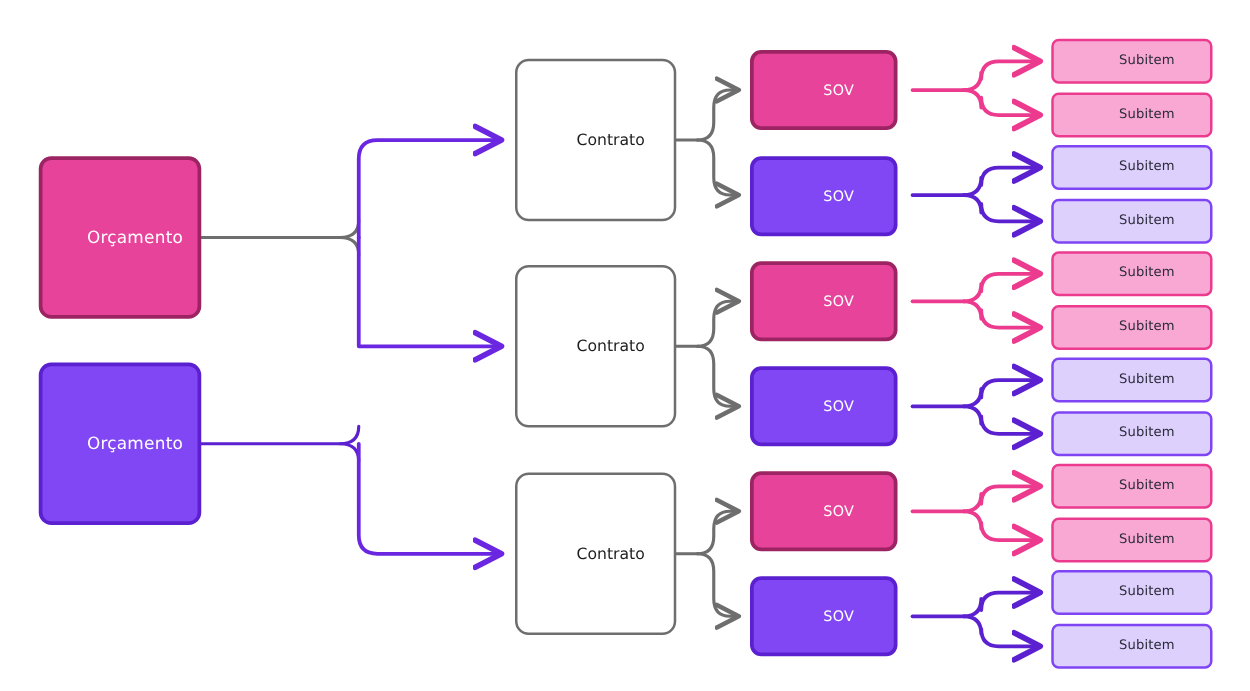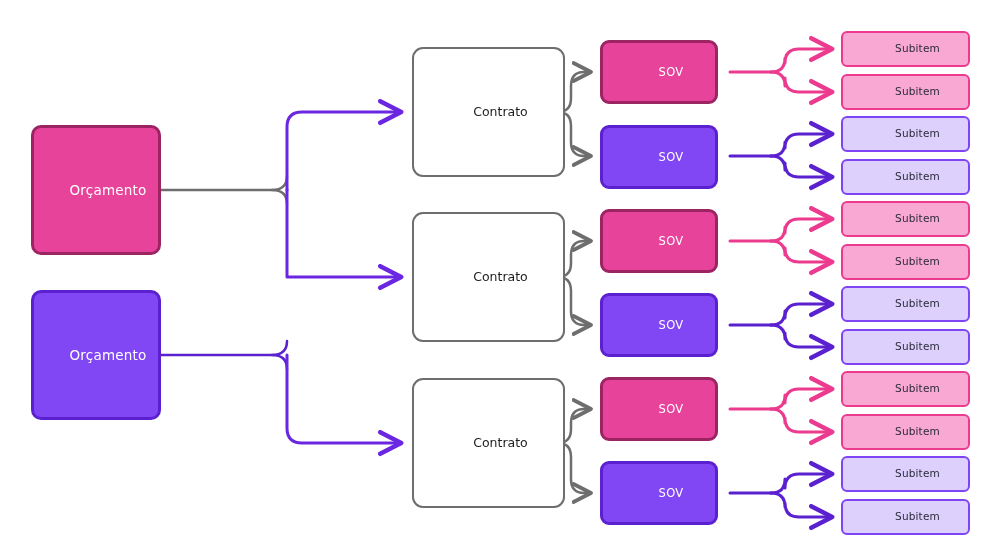--- a/index.html
+++ b/index.html
@@ -9,21 +9,21 @@
     overflow:hidden;position:relative;
   }
   #stage{position:absolute;left:0;top:0;width:1000px;height:553px;}
   #wires{position:absolute;left:0;top:0;width:1000px;height:553px;}
   .node{position:absolute;box-sizing:border-box;display:flex;align-items:center;
         justify-content:center;text-align:center;line-height:1.1;padding-left:24px;}
   .n-orcamento{width:130px;height:130px;border-radius:10px;border-width:3px;border-style:solid;
                font-size:13.5px;color:#ffffff;letter-spacing:.2px;text-align:right;}
   .n-orcamento.pink{background:#e8439a;border-color:#9d2463;}
   .n-orcamento.purple{background:#8247f5;border-color:#5b21d0;}
-  .n-contrato{width:153px;height:130px;border-radius:11px;background:#ffffff;
+  .n-contrato{width:129px;height:130px;border-radius:11px;background:#ffffff;
               border:2.5px solid #6e6e6e;font-size:12.5px;color:#1d1d1d;}
   .n-sov{width:118px;height:64px;border-radius:9px;border-width:3px;border-style:solid;
          font-size:11.5px;color:#ffffff;letter-spacing:.3px;}
   .n-sov.pink{background:#e8439a;border-color:#9d2463;}
   .n-sov.purple{background:#8247f5;border-color:#5b21d0;}
   .n-subitem{width:129px;height:36px;border-radius:6px;border-width:2.5px;border-style:solid;
              font-size:10.5px;color:#2b2b3a;letter-spacing:.15px;}
   .n-subitem.pink{background:#f9a8d4;border-color:#ec3b8f;}
   .n-subitem.purple{background:#ddd0fd;border-color:#7f45f5;}
 </style>

